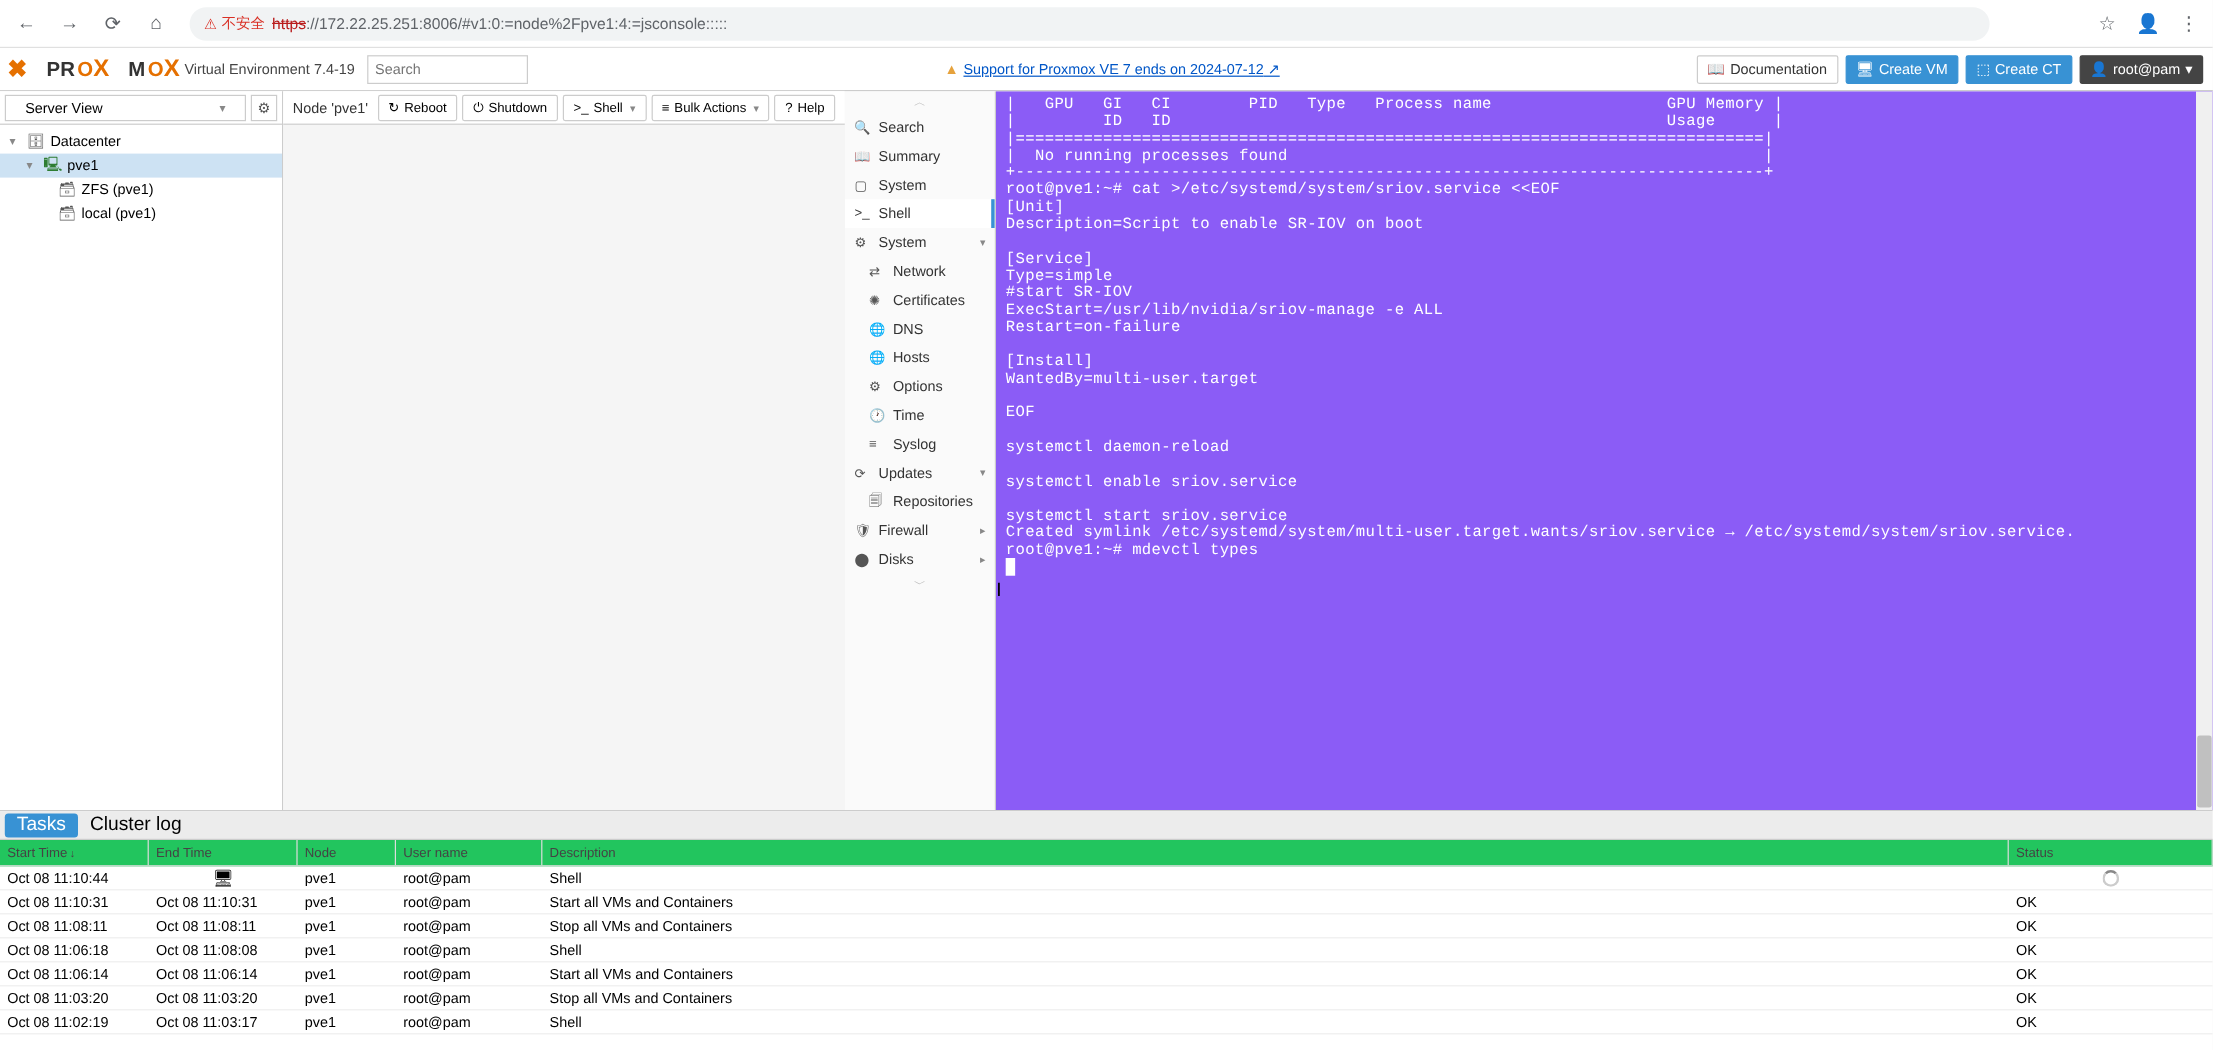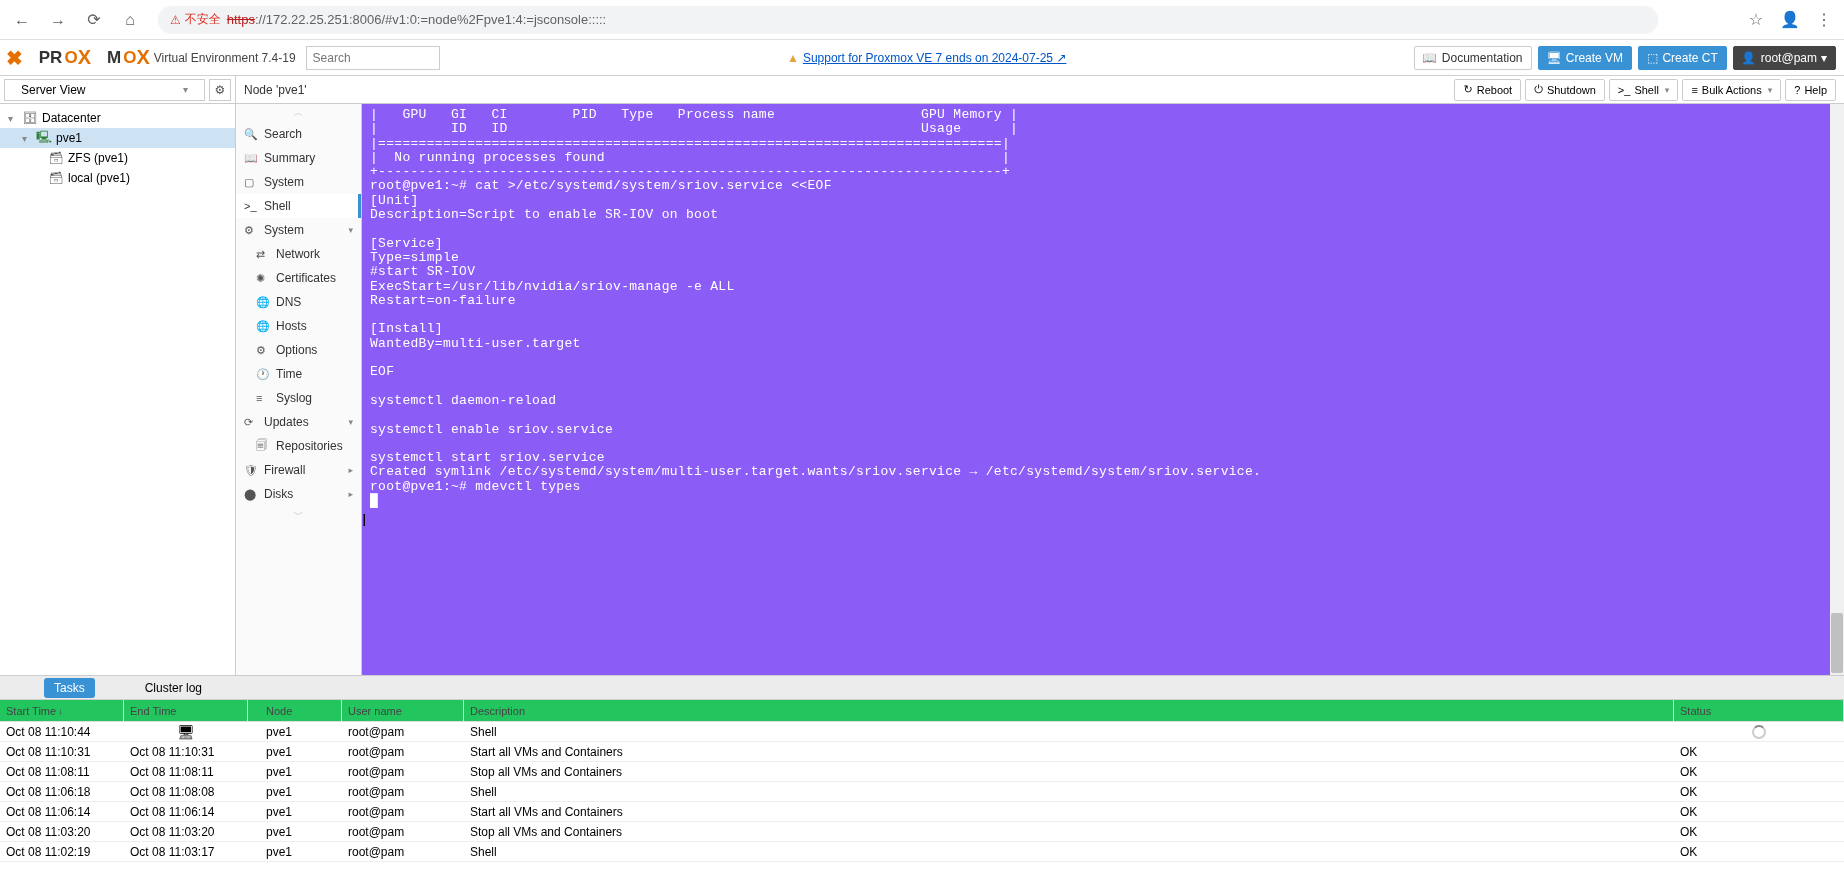--- a/index.html
+++ b/index.html
@@ -39,21 +39,21 @@
 .gear { width: 22px; height: 22px; border: 1px solid #ccc; display:flex; align-items:center; justify-content:center; font-size:12px; color:#555;}
 .tree { padding: 4px 0; font-size: 12px; flex:1; overflow:auto;}
 .tree-item { height: 20px; display: flex; align-items: center; padding-left: 8px; cursor: pointer; }
 .tree-item.l1 { padding-left: 22px; }
 .tree-item.l2 { padding-left: 48px; }
 .tree-item.selected { background: #cde2f3; }
 .tree-icon { width: 16px; margin-right: 4px; display:inline-flex; align-items:center; justify-content:center; color:#555;}
 .tree-arrow { width: 12px; color: #888; font-size:10px; margin-right:2px;}
 
 
-.center { flex: 1; display: flex; flex-direction: column; background: #f5f5f5; }
+.center { flex: 1; display: flex; flex-direction: row; background: #f5f5f5; }
 .center-header { height: 28px; border-bottom: 1px solid #ccc; display: flex; align-items: center; padding: 0 8px; font-size: 12px; color: #333; background:#fff; gap:8px;}
 .center-header .title-txt { flex: 0 0 auto; }
 .center-actions { margin-left: auto; display: flex; gap: 4px; }
 .act-btn { height: 22px; padding: 0 8px; border: 1px solid #ccc; background: #fff; font-size: 11px; display: flex; align-items: center; gap: 4px; cursor: pointer; border-radius:2px;}
 .act-btn .caret { font-size: 9px; color: #888; margin-left:2px;}
 
 .center-body { flex: 1; display: flex; overflow: hidden; border-top:1px solid #ccc; margin-top:-1px;}
 .node-menu { width: 126px; background: #fafafa; border-right: 1px solid #ccc; overflow-y: auto; font-size: 12px; position:relative;}
 .nm-item { height: 24px; display: flex; align-items: center; padding: 0 8px; gap: 6px; cursor: pointer; color: #333; }
 .nm-item.sub { padding-left: 20px; }
@@ -65,30 +65,30 @@
 
 
 .terminal-wrap { flex: 1; background: #8b5cf6; overflow: hidden; position: relative; }
 .terminal { font-family: "Courier New", monospace; font-size: 13px; color: #fff; padding: 4px 8px; white-space: pre; line-height: 1.1; letter-spacing: 0.3px;}
 .term-scroll { position:absolute; right:0; top:0; width:14px; height:100%; background:#f0f0f0;}
 .term-scroll .thumb { position:absolute; right:1px; bottom:2px; width:12px; height:60px; background:#c0c0c0; border-radius:2px;}
 
 
 .log-panel { height: 200px; background: #fff; border-top: 1px solid #ccc; display: flex; flex-direction: column; }
 .log-tabs { height: 24px; background: #ececec; display: flex; align-items: center; padding: 0 4px; gap: 0; border-bottom: 1px solid #ccc;}
-.log-tab { height: 20px; padding: 0 10px; font-size: 12px; display: flex; align-items: center; cursor: pointer; border-radius: 3px; margin-left: 40px;}
+.log-tab { height: 20px; padding: 0 10px; font-size: 16px; display: flex; align-items: center; cursor: pointer; border-radius: 3px;}
 .log-tab.active { background: #3892d4; color: #fff; }
 .log-header { height: 22px; display: flex; border-bottom: 1px solid #ddd; background: #22c55e; font-size: 11px; color: #444; }
 .log-header > div { padding: 0 6px; display: flex; align-items: center; border-right: 1px solid #ddd; }
 .log-body { flex: 1; overflow-y: auto; font-size: 12px; position:relative;}
 .log-row { height: 20px; display: flex; border-bottom: 1px solid #eee; }
 .log-row > div { padding: 0 6px; display: flex; align-items: center; overflow:hidden; white-space:nowrap;}
 .col-start { width: 124px; }
 .col-end { width: 124px; }
-.col-node { width: 82px; margin-left: 12px; }
+.col-node { width: 82px; }
 .col-user { width: 122px; }
 .col-desc { flex: 1; }
 .col-status { width: 170px; }
 .sort-arrow { font-size:9px; margin-left:2px;}
 .spinner { width:14px; height:14px; border:2px solid #ccc; border-top-color:#888; border-radius:50%; display:inline-block;}
 .monitor-icon { font-size:14px; }
 
 </style>
 </head>
 <body>
@@ -121,21 +121,21 @@
       <span class="o">O</span>
       <span class="x">X</span>
       <span class="px-txt">M</span>
       <span class="o">O</span>
       <span class="x">X</span>
   </div>
   <span class="px-ver"><span>Virtual Environment</span> <span>7.4-19</span></span>
   <input class="px-search" placeholder="Search" style="">
   <div class="px-warn">
     <span class="tri">▲</span>
-    <a href="#"><span>Support for Proxmox VE 7 ends on 2024-07-25</span> ↗</a>
+    <a href="#"><span>Support for Proxmox VE 7 ends on 2024-07-12</span> ↗</a>
   </div>
   <div class="px-buttons">
     <button class="px-btn">
         <span>📖</span>
         <span>Documentation</span>
       </button>
     <button class="px-btn blue">
         <span>🖥</span>
         <span>Create VM</span>
       </button>

